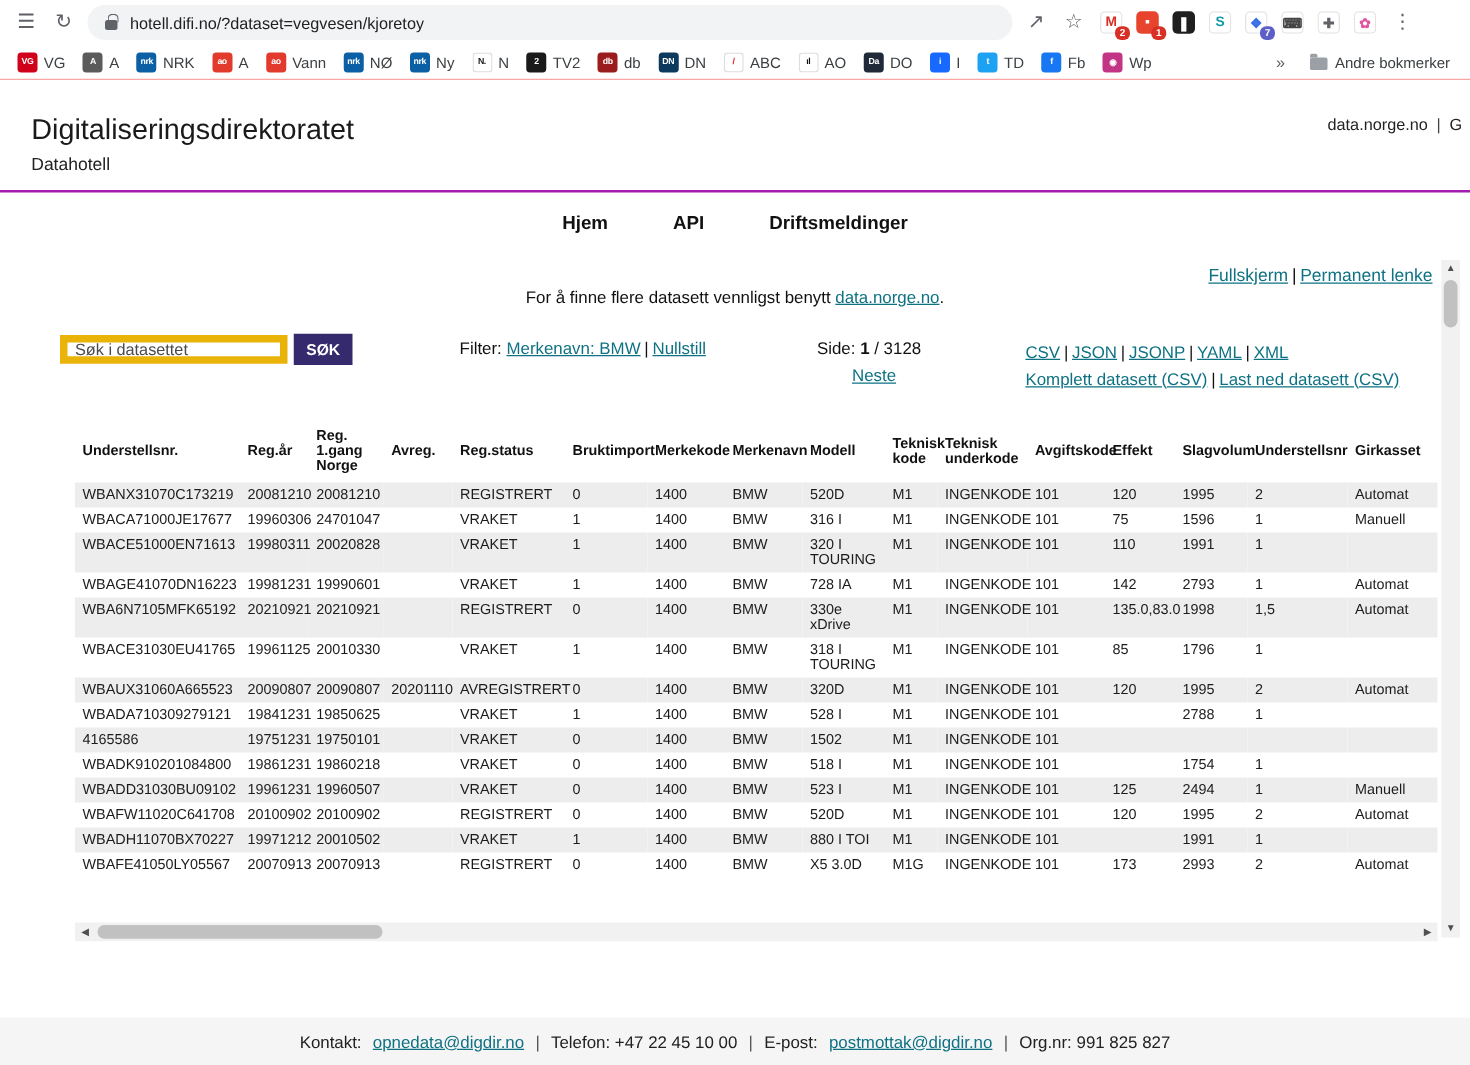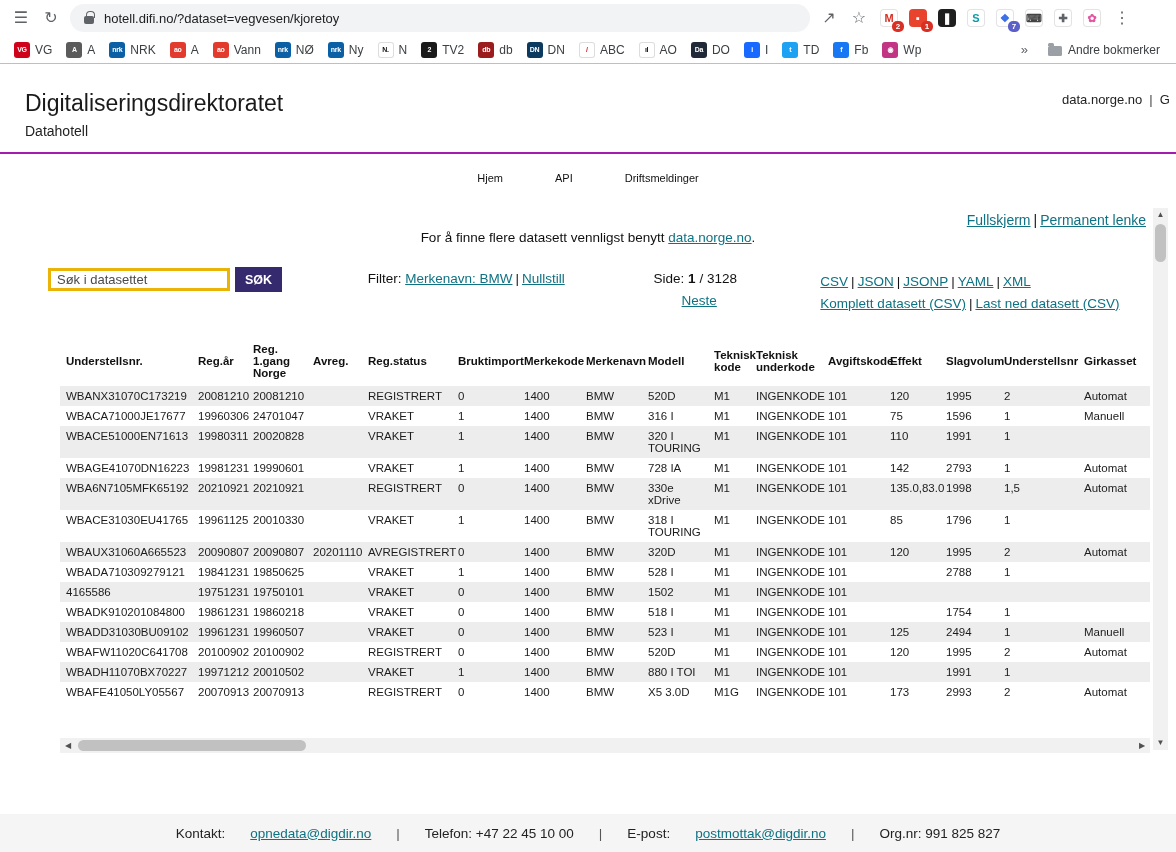--- a/index.html
+++ b/index.html
@@ -34,32 +34,32 @@
   .folder::before{content:"";position:absolute;top:-2.5px;left:0;width:6px;height:3px;background:#9aa0a6;border-radius:1.5px 1.5px 0 0}
 
   
   .site-header{position:relative;padding:26px 25px 13px;border-bottom:2px solid #a21caf}
   .site-title{font-size:23px;color:#1a1a1a}
   .site-sub{font-size:14px;color:#222;margin-top:6px}
   .header-right{position:absolute;top:28px;left:1062px;width:112px;overflow:hidden;
     font-size:13px;color:#222;white-space:nowrap}
   .header-right .hsep{margin:0 7px;color:#444}
   .nav{height:48px;display:flex;align-items:center;justify-content:center;gap:52px}
-  .nav a{font-size:11px;font-weight:normal;color:#111;cursor:pointer;text-decoration:none}
+  .nav a{font-size:15px;font-weight:bold;color:#111;cursor:pointer;text-decoration:none}
 
   
   .content{position:relative;height:565px}
   .content-inner{height:100%;overflow:hidden;padding-top:10px}
   .lnk{color:var(--accent);text-decoration:underline;cursor:pointer}
   .sep{color:#111;margin:0 3px}
   .top-links{text-align:right;padding-right:30px;font-size:14px}
   .intro{text-align:center;font-size:13.5px;margin-top:2px;color:#111}
   .controls{display:flex;margin-top:22px;padding:0 36px 0 48px;font-size:13.5px;color:#111;align-items:flex-start}
   .search-block{width:322px;display:flex;align-items:center}
-  [data-name="search-input"]{width:182px;height:23px;border:3px solid #eab308;padding:2px 6px;
+  [data-name="search-input"]{width:182px;height:23px;border:6px solid #eab308;padding:2px 6px;
     font-size:13px;font-family:inherit;color:#333}
   [data-name="search-input"]::placeholder{color:#4a4a4a;opacity:1}
   .sok{margin-left:5px;height:25px;padding:0 10px;background:var(--btn);color:#fff;border:none;
     font-weight:bold;font-size:12.5px;font-family:inherit;cursor:pointer}
   .filter-block{width:288px;padding-top:4px}
   .page-block{width:168px;padding-top:4px}
   .next-line{margin-top:7px;margin-left:28px}
   .export-block{margin-left:auto;width:322px;padding-top:4px;line-height:1.6}
 
   
@@ -75,21 +75,21 @@
   .hs-track{flex:1;height:100%;position:relative}
   .hs-thumb{position:absolute;left:2px;top:2px;height:11px;width:228px;background:#c1c1c1;border-radius:6px;cursor:grab}
   .v-scroll{position:absolute;top:6px;right:8px;width:15px;height:542px;background:#f1f1f1;
     display:flex;flex-direction:column;align-items:center}
   .vs-arrow{height:14px;line-height:14px;font-size:8px;color:#505050;cursor:pointer}
   .vs-track{flex:1;width:100%;position:relative}
   .vs-thumb{position:absolute;top:2px;left:2px;width:11px;height:38px;background:#c1c1c1;border-radius:6px;cursor:grab}
 
   
   .footer{position:absolute;left:0;right:0;bottom:0;height:38px;background:#f5f5f5;
-    display:flex;align-items:center;justify-content:center;font-size:13.5px;color:#222;gap:25px}
+    display:flex;align-items:center;justify-content:center;font-size:13.5px;color:#222;gap:9px}
   .fsep{color:#555}
 </style>
 </head>
 <body>
 
 <div class="toolbar" data-name="browser-toolbar">
   <span class="tb-icon" data-name="menu-icon">☰</span>
   <span class="tb-icon" data-name="reload-icon">↻</span>
   <div class="omnibox" data-name="url-bar">
     <span class="lock" data-name="lock-icon"></span>

